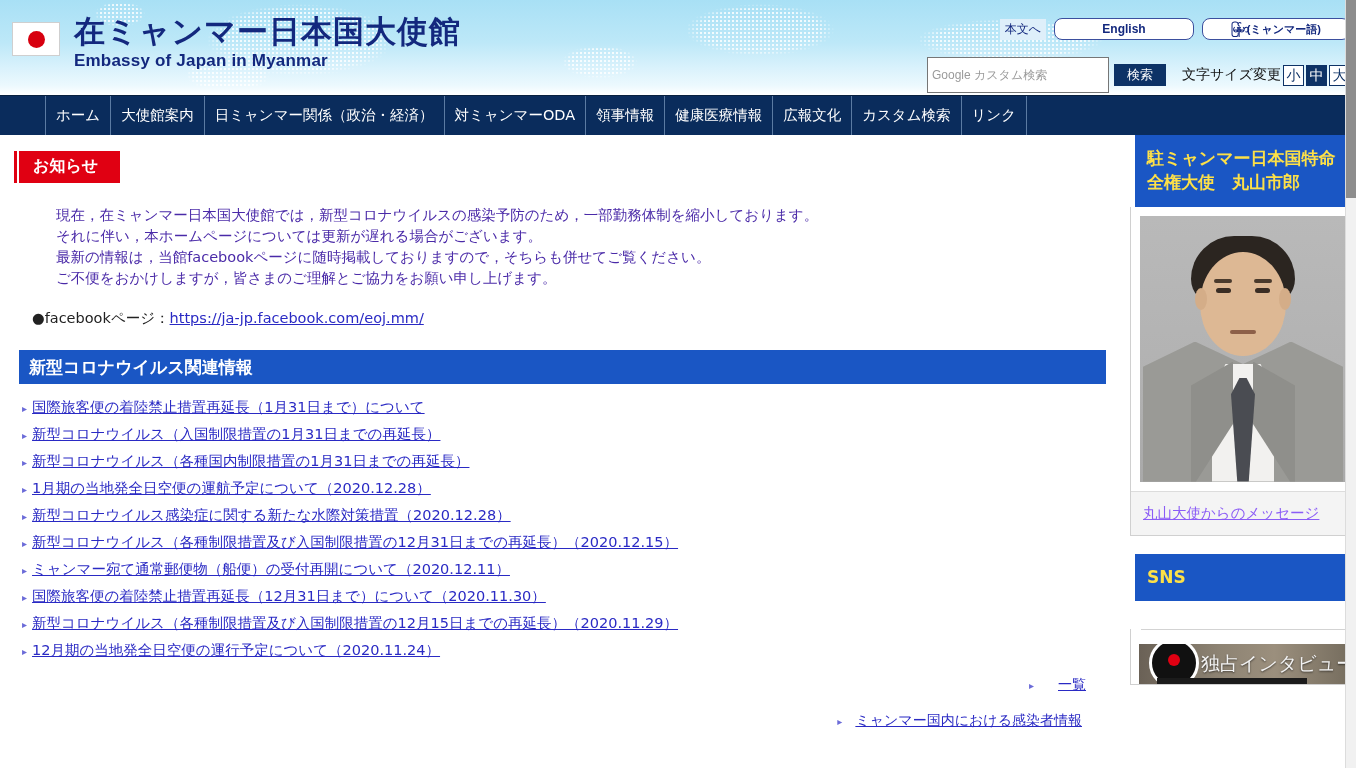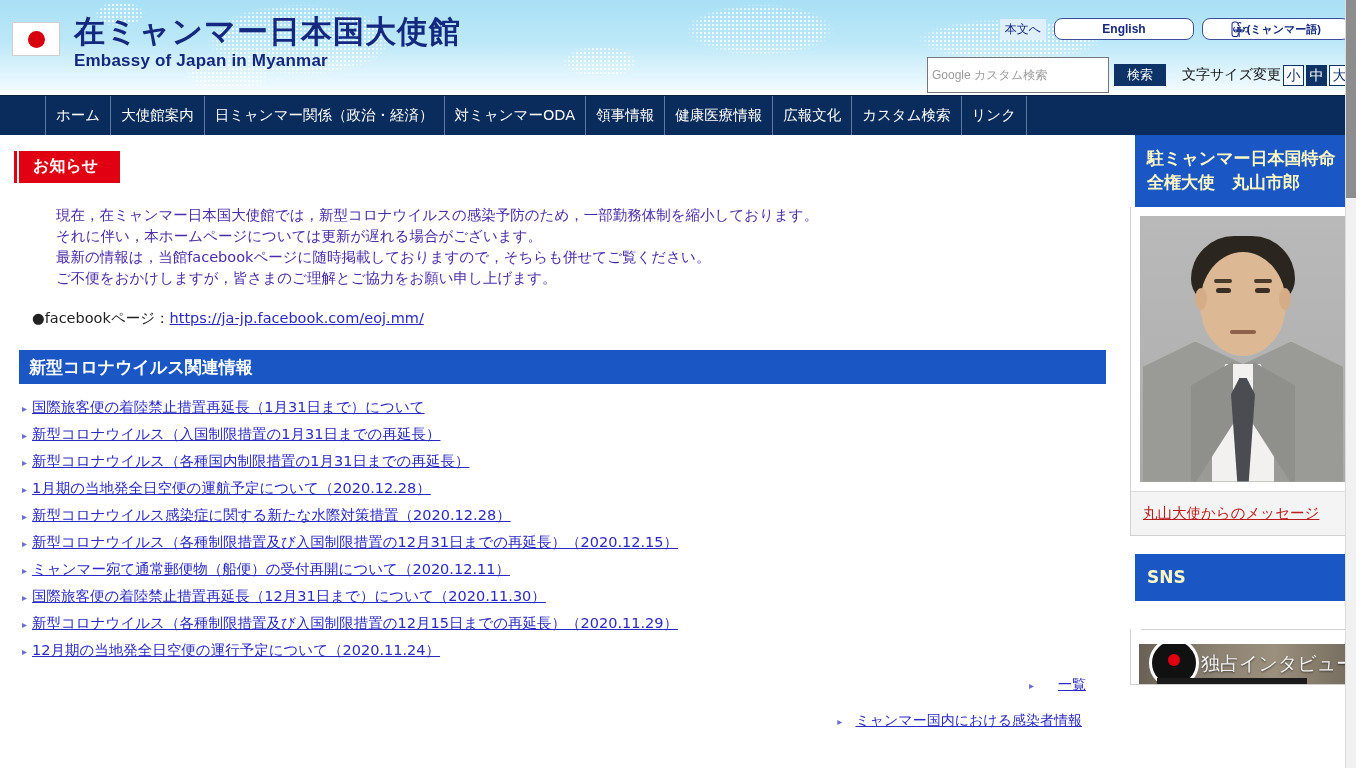--- a/index.html
+++ b/index.html
@@ -141,21 +141,21 @@
   }
   .more-row{display:flex;justify-content:flex-end;margin:16px 34px 0 0;align-items:baseline;}
   .more-row a{color:#2a2ac4;font-size:14px;text-decoration:underline;margin-left:19px;
     font-family:"DejaVu Sans",sans-serif;}
   .next-row{display:flex;justify-content:flex-end;margin:18px 38px 0 0;align-items:baseline;}
   .next-row a{color:#2a2ac4;font-size:14px;text-decoration:underline;margin-left:8px;
     font-family:"DejaVu Sans",sans-serif;}
 
   
   .side-head{
-    background:#1a56c4;color:#fef9c3;font-size:17px;font-weight:bold;
+    background:#1a56c4;color:#fde047;font-size:17px;font-weight:bold;
     padding:12px 10px 12px 12px;border-left:5px solid #fff;line-height:1.4;
     font-family:"DejaVu Sans",sans-serif;
   }
   .side-card{border:1px solid #d0d0d0;border-top:0;background:#f4f4f4;}
   .photo-wrap{background:#fff;padding:9px;}
   .photo{
     width:100%;height:266px;position:relative;overflow:hidden;
     background:linear-gradient(180deg,#b9b9b9 0%,#b2b2b2 60%,#a9a9a9 100%);
   }
   .ph-hair{position:absolute;left:50%;top:20px;transform:translateX(-50%);
@@ -179,21 +179,21 @@
     width:62px;height:118px;background:#f2f1ef;clip-path:polygon(22% 0,78% 0,100% 26%,100% 100%,0 100%,0 26%);}
   .ph-tie{position:absolute;left:50%;bottom:0;transform:translateX(-50%);
     width:24px;height:104px;background:#4a4c52;clip-path:polygon(36% 0,64% 0,100% 16%,74% 100%,26% 100%,0 16%);}
   .ph-lapel-l{position:absolute;left:calc(50% - 52px);bottom:0;width:42px;height:120px;
     background:#8f8f8b;clip-path:polygon(100% 0,100% 52%,12% 100%,0 100%,0 20%);}
   .ph-lapel-r{position:absolute;left:calc(50% + 10px);bottom:0;width:42px;height:120px;
     background:#8f8f8b;clip-path:polygon(0 0,100% 20%,100% 100%,88% 100%,0 52%);}
   .side-link{
     padding:12px 10px 12px 12px;border-top:1px solid #dcdcdc;background:#f4f4f4;
   }
-  .side-link a{color:#b91c1c;font-size:14.5px;text-decoration:underline;
+  .side-link a{color:#8b5cf6;font-size:14.5px;text-decoration:underline;
     font-family:Liberation Serif, serif;}
 
   .sns-block{margin-top:18px;}
   .sns-card{border:1px solid #d0d0d0;border-top:0;background:#fff;padding:0 0 0 0;}
   .sns-sep{height:1px;background:#d3d3d3;margin:28px 10px 0 10px;}
   .sns-thumb{
     margin:14px 0 0 8px;width:226px;height:40px;position:relative;overflow:hidden;
     background:linear-gradient(90deg,#6a6156 0%,#8d8373 35%,#9b8f7d 60%,#6e6658 100%);
   }
   .sns-thumb .logo{

